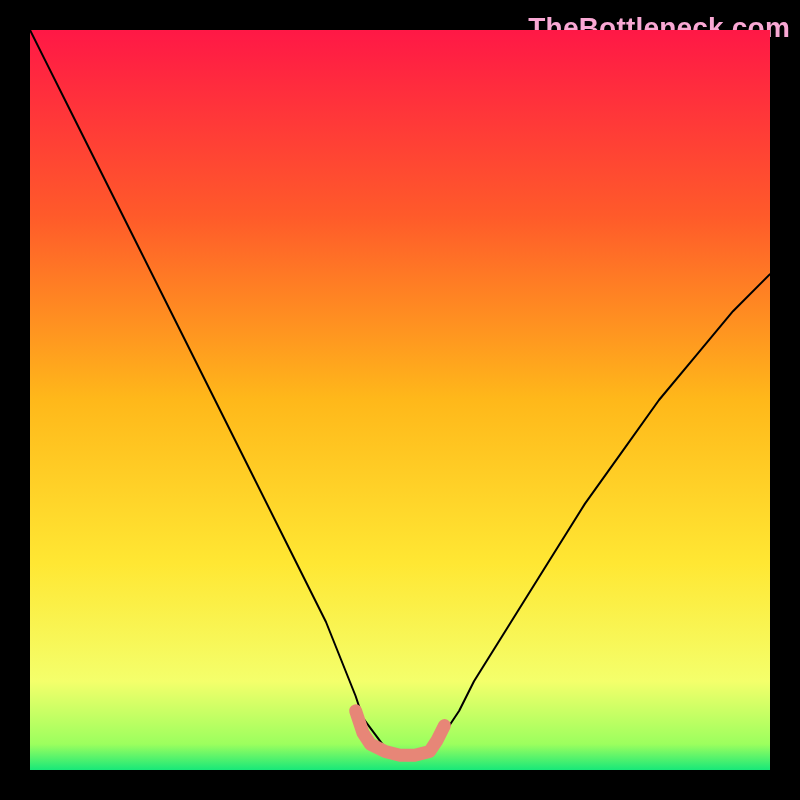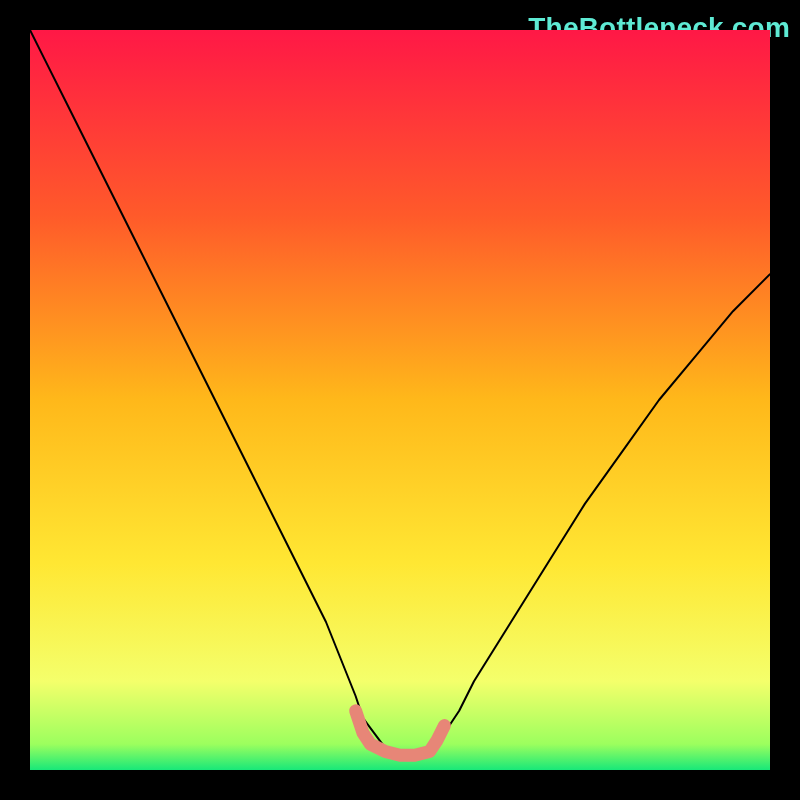--- a/index.html
+++ b/index.html
@@ -13,21 +13,21 @@
   .outer {
     position: relative;
     width: 800px;
     height: 800px;
     background: #000;
   }
   .watermark {
     position: absolute;
     top: 12px;
     right: 10px;
-    color: #5eead4;
+    color: #f9a8d4;
     font-family: Arial, Helvetica, sans-serif;
     font-size: 28px;
     font-weight: 600;
     letter-spacing: 0.2px;
     user-select: none;
   }
   .plot-wrap {
     position: absolute;
     left: 30px;
     top: 30px;

